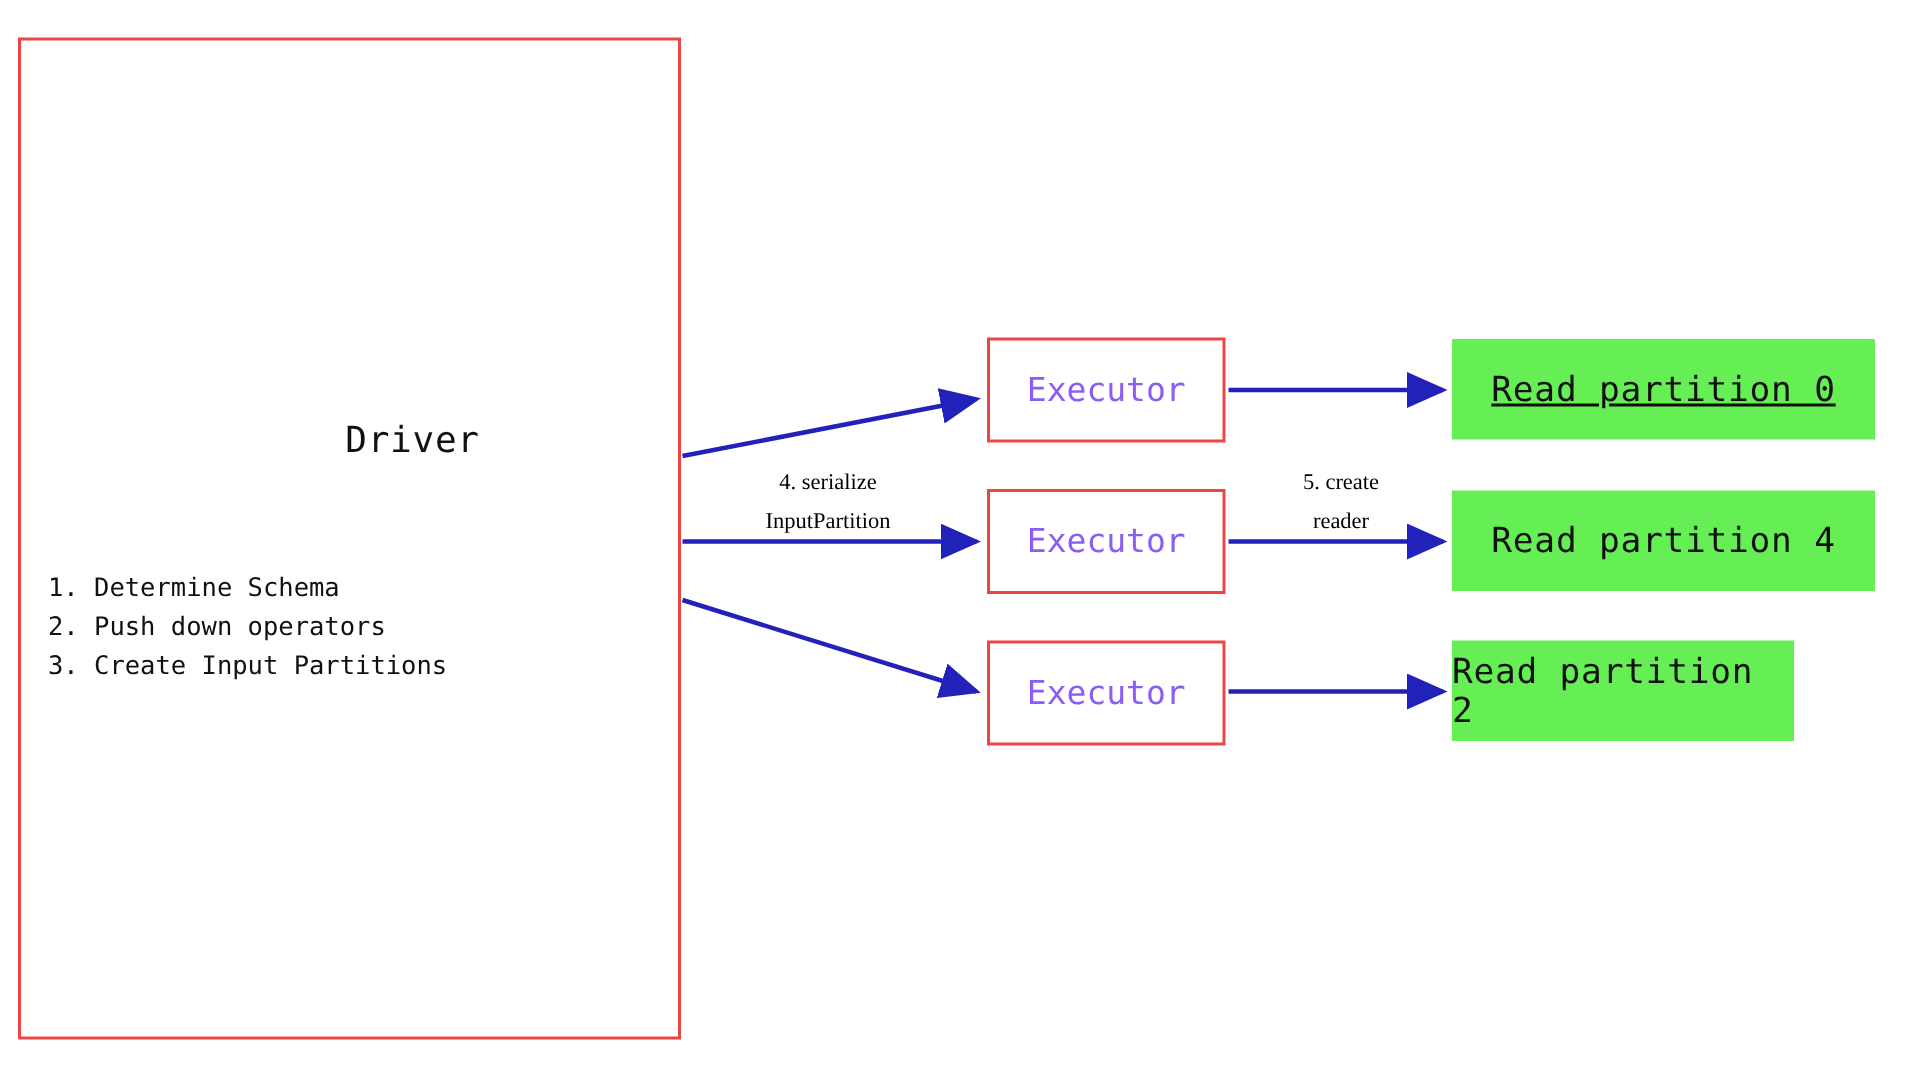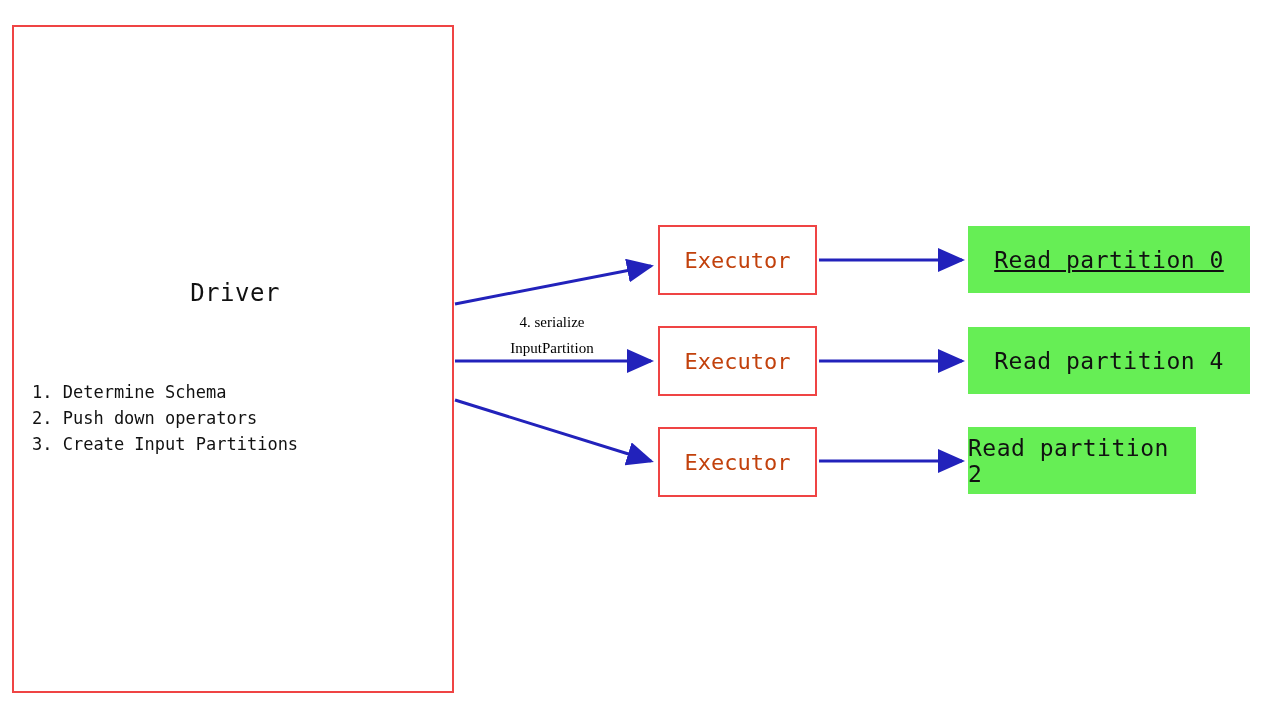--- a/index.html
+++ b/index.html
@@ -30,41 +30,42 @@
   .driver-title {
     position: absolute;
     left: 0;
     top: 252px;
     width: 442px;
     text-align: center;
     font-family: "DejaVu Sans Mono", "Liberation Mono", monospace;
     font-size: 24px;
     color: #111111;
     letter-spacing: 0.5px;
+    padding-left: 40px;
   }
   .driver-list {
     position: absolute;
     left: 18px;
     top: 352px;
     width: 420px;
     font-family: "DejaVu Sans Mono", "Liberation Mono", monospace;
     font-size: 17px;
     line-height: 26px;
     color: #111111;
     white-space: pre;
   }
   .executor-box {
     border: 2px solid #ef4444;
     background: #ffffff;
     display: flex;
     align-items: center;
     justify-content: center;
     font-family: "DejaVu Sans Mono", "Liberation Mono", monospace;
     font-size: 22px;
-    color: #c2410c;
+    color: #8b5cf6;
   }
   .partition-box {
     background: #66ee55;
     display: flex;
     align-items: center;
     justify-content: center;
     font-family: "DejaVu Sans Mono", "Liberation Mono", monospace;
     font-size: 23px;
     color: #111111;
     letter-spacing: 0.5px;
@@ -133,14 +134,16 @@
     <line x1="455" y1="400" x2="651" y2="461" stroke="#2222bb" stroke-width="3" marker-end="url(#ah)"></line>
 
     <line x1="819" y1="260" x2="962" y2="260" stroke="#2222bb" stroke-width="3" marker-end="url(#ah)"></line>
     <line x1="819" y1="361" x2="962" y2="361" stroke="#2222bb" stroke-width="3" marker-end="url(#ah)"></line>
     <line x1="819" y1="461" x2="962" y2="461" stroke="#2222bb" stroke-width="3" marker-end="url(#ah)"></line>
   </svg>
 
   <div class="edge-label" style="left:462px; top:309px; width:180px;">4. serialize
 InputPartition</div>
 
+  <div class="edge-label" style="left:826px; top:309px; width:136px;">5. create
+reader</div>
 
 </div>
 
 </body></html>

